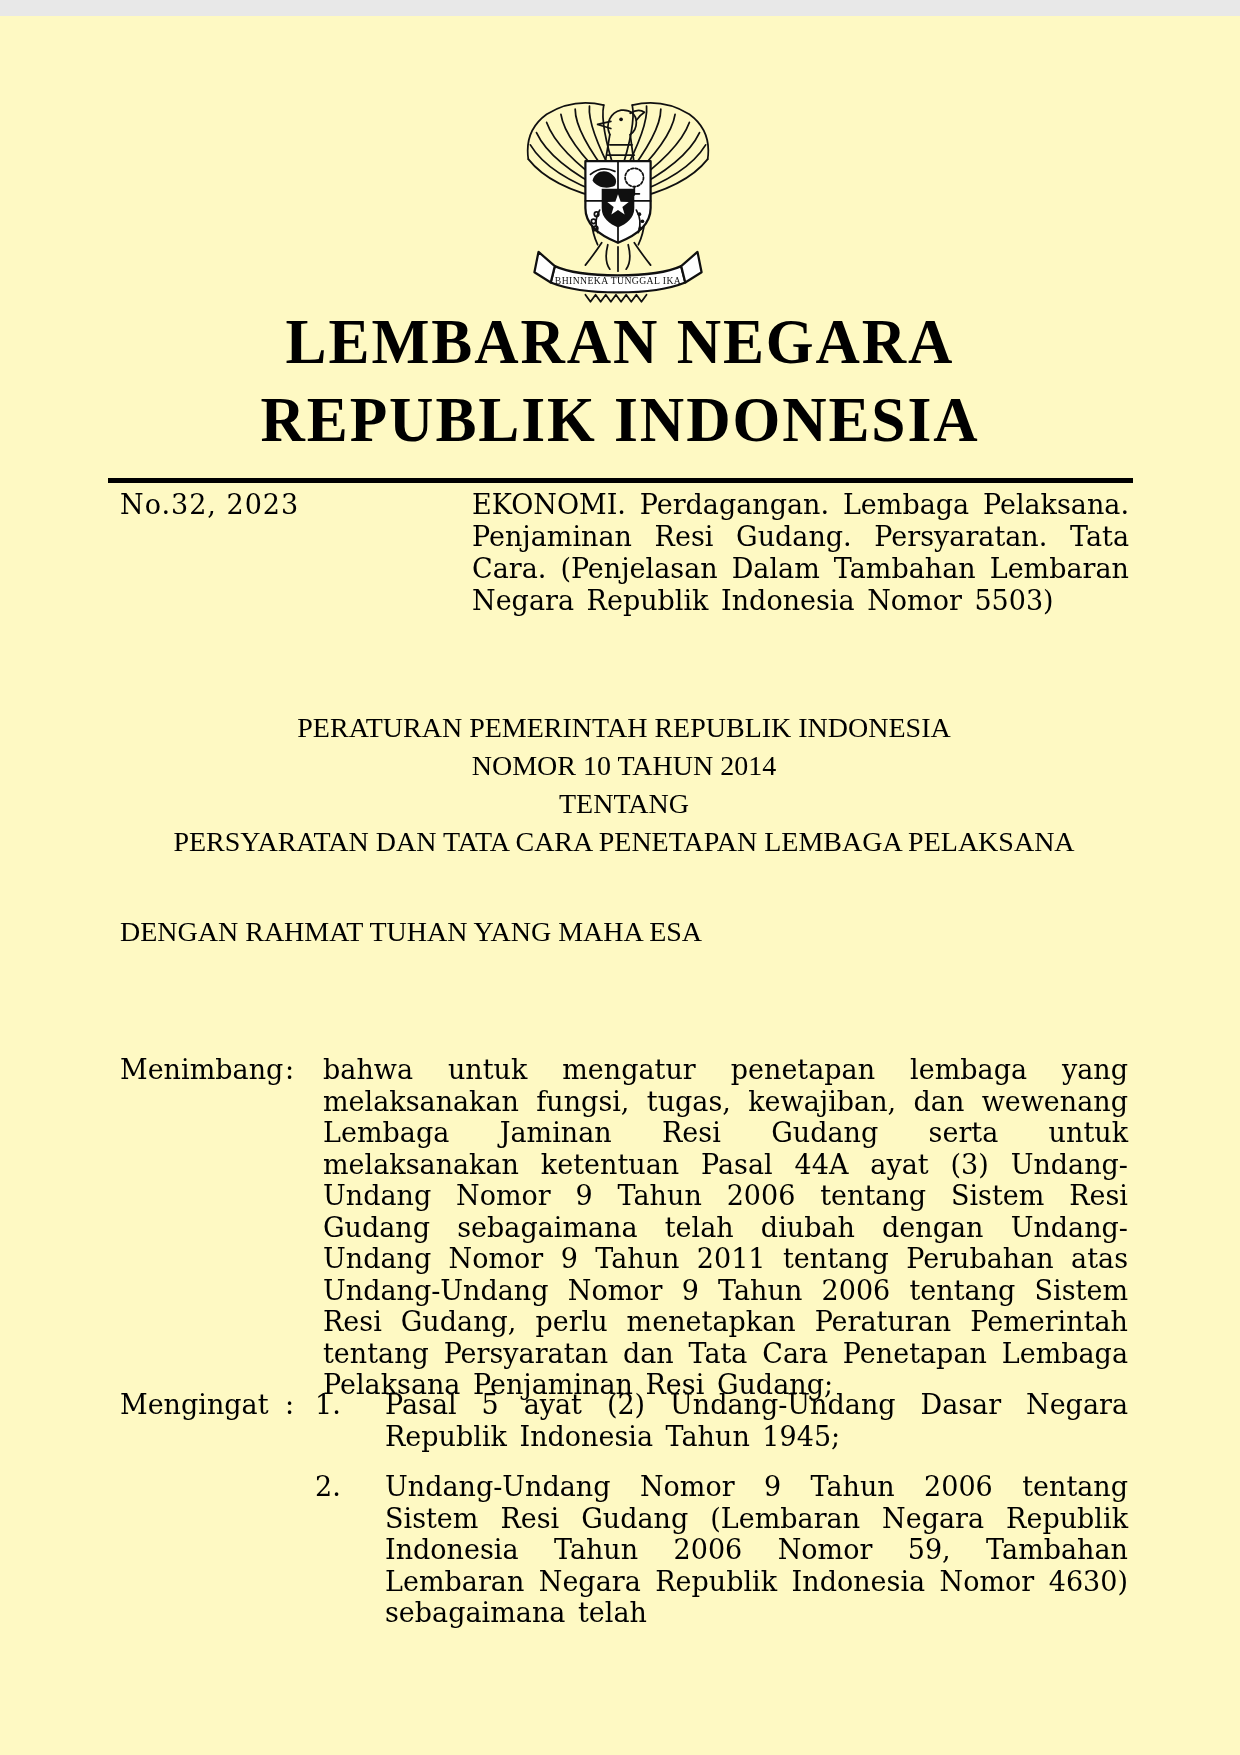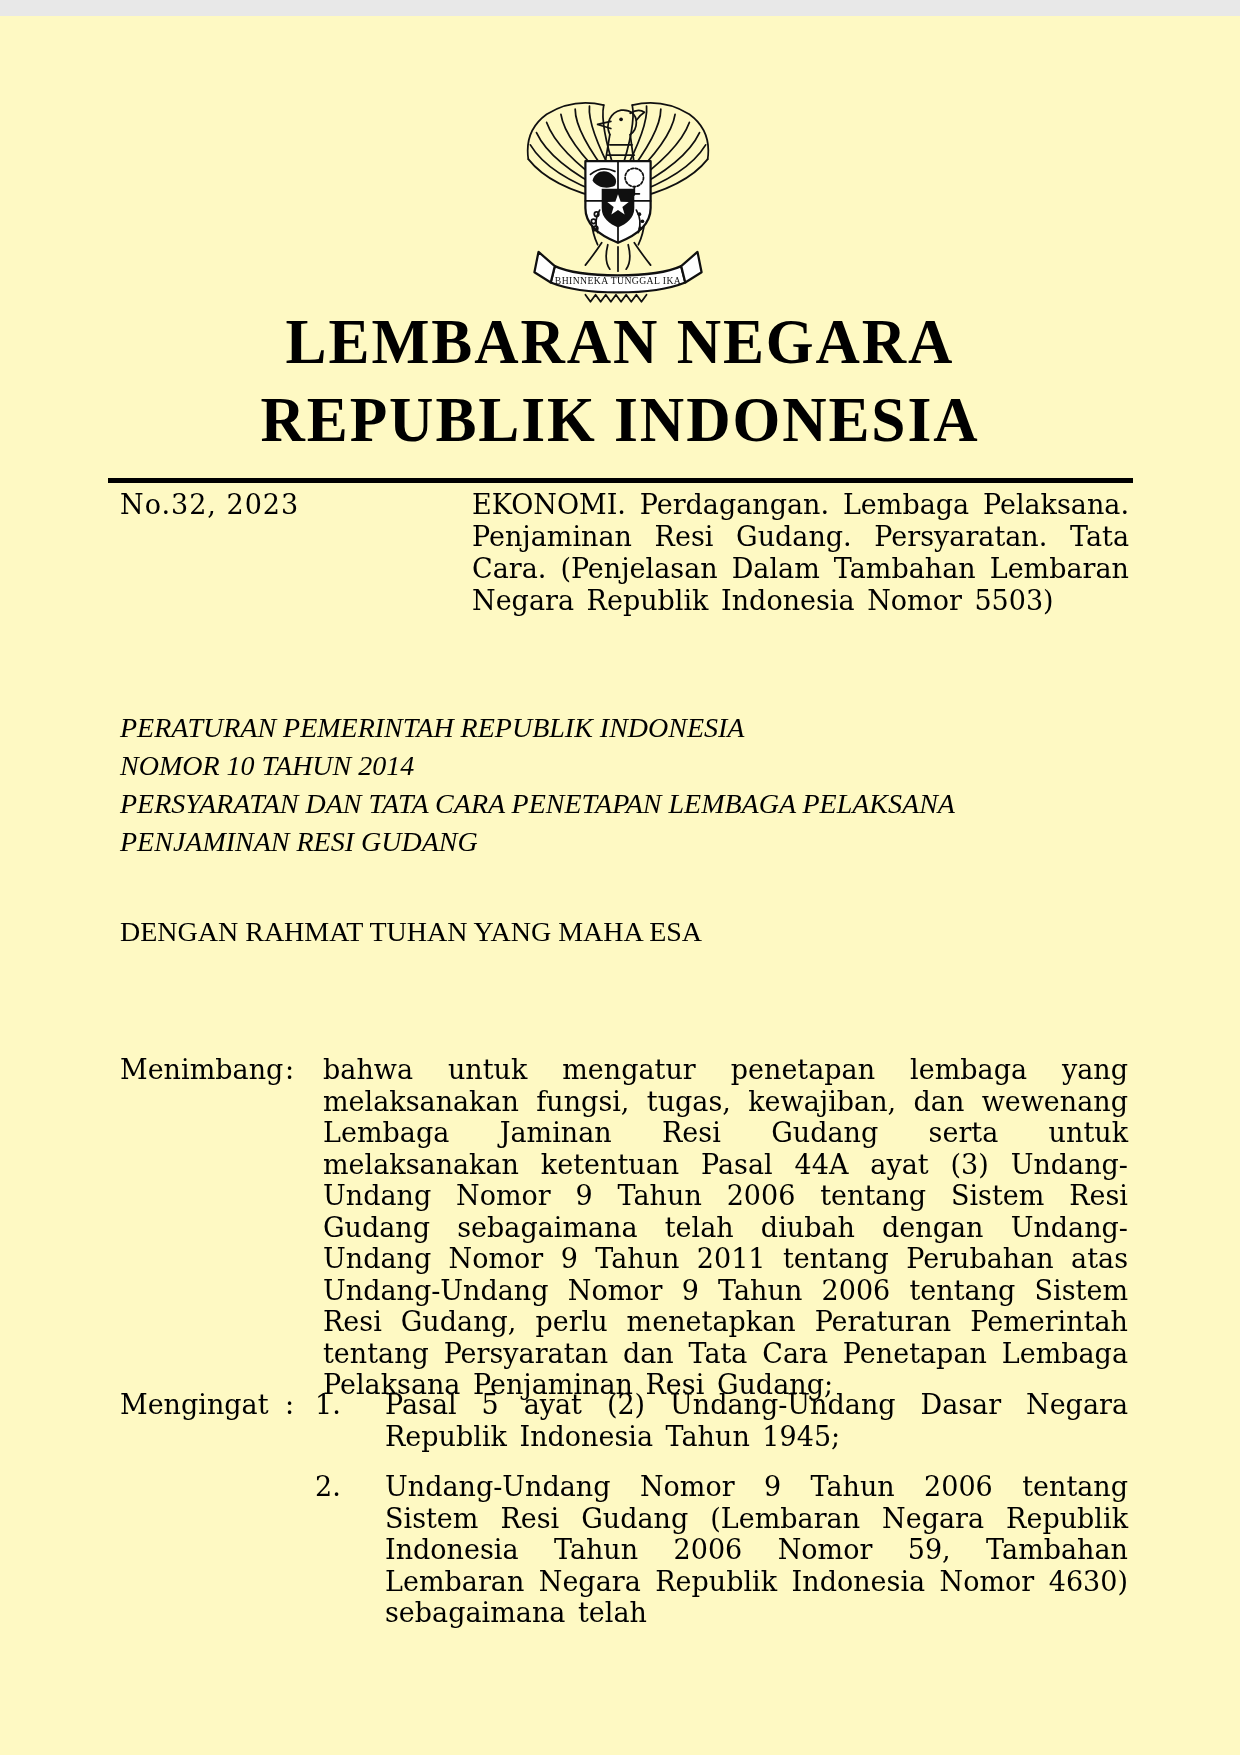--- a/index.html
+++ b/index.html
@@ -50,23 +50,23 @@
     font-size:27px;letter-spacing:1px;
   }
   .subject{
     position:absolute;left:472px;top:473px;width:657px;
     font-size:27px;line-height:32px;
     text-align:justify;word-spacing:4px;
   }
   
   .reg-heading{
     position:absolute;left:120px;top:693px;width:1008px;
-    text-align:left;
-    font-family:"Liberation Serif", serif;
-    font-size:28px;line-height:38px;font-style:italic;
+    text-align:center;
+    font-family:"Liberation Serif", serif;
+    font-size:28px;line-height:38px;
   }
   .invocation{
     position:absolute;left:120px;top:893px;width:1008px;
     text-align:left;
     font-family:"Liberation Serif", serif;
     font-size:28px;line-height:45px;
   }
   
   .clause{
     position:absolute;left:120px;width:1008px;
@@ -177,22 +177,22 @@
   </div>
 
   <div class="rule"></div>
 
   <div class="issue-number">No.32, 2023</div>
   <div class="subject">EKONOMI. Perdagangan. Lembaga Pelaksana. Penjaminan Resi Gudang. Persyaratan. Tata Cara. (Penjelasan Dalam Tambahan Lembaran Negara Republik Indonesia Nomor 5503)</div>
 
   <div class="reg-heading">
     <div>PERATURAN PEMERINTAH REPUBLIK INDONESIA</div>
     <div>NOMOR 10 TAHUN 2014</div>
+    <div>TENTANG</div>
     <div>PERSYARATAN DAN TATA CARA PENETAPAN LEMBAGA PELAKSANA</div>
-    <div>PENJAMINAN RESI GUDANG</div>
   </div>
 
   <div class="invocation">
     <div>DENGAN RAHMAT TUHAN YANG MAHA ESA</div>
   </div>
 
   <div class="clause clause-menimbang">
     <span class="label">Menimbang</span>
     <span class="sep">:</span>
     <div class="body">bahwa untuk mengatur penetapan lembaga yang melaksanakan fungsi, tugas, kewajiban, dan wewenang Lembaga Jaminan Resi Gudang serta untuk melaksanakan ketentuan Pasal 44A ayat (3) Undang-Undang Nomor 9 Tahun 2006 tentang Sistem Resi Gudang sebagaimana telah diubah dengan Undang-Undang Nomor 9 Tahun 2011 tentang Perubahan atas Undang-Undang Nomor 9 Tahun 2006 tentang Sistem Resi Gudang, perlu menetapkan Peraturan Pemerintah tentang Persyaratan dan Tata Cara Penetapan Lembaga Pelaksana Penjaminan Resi Gudang;</div>

